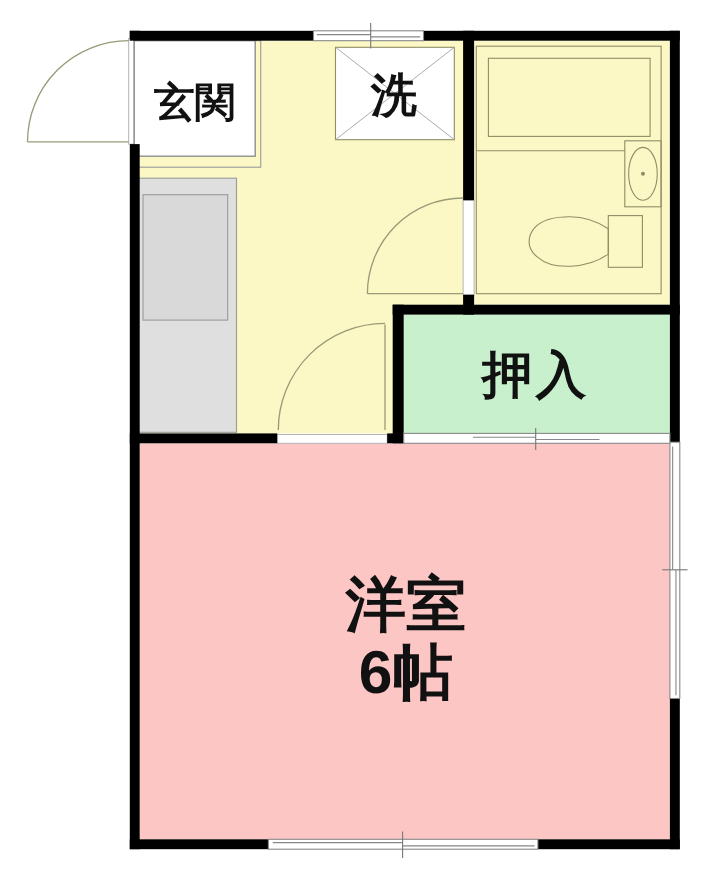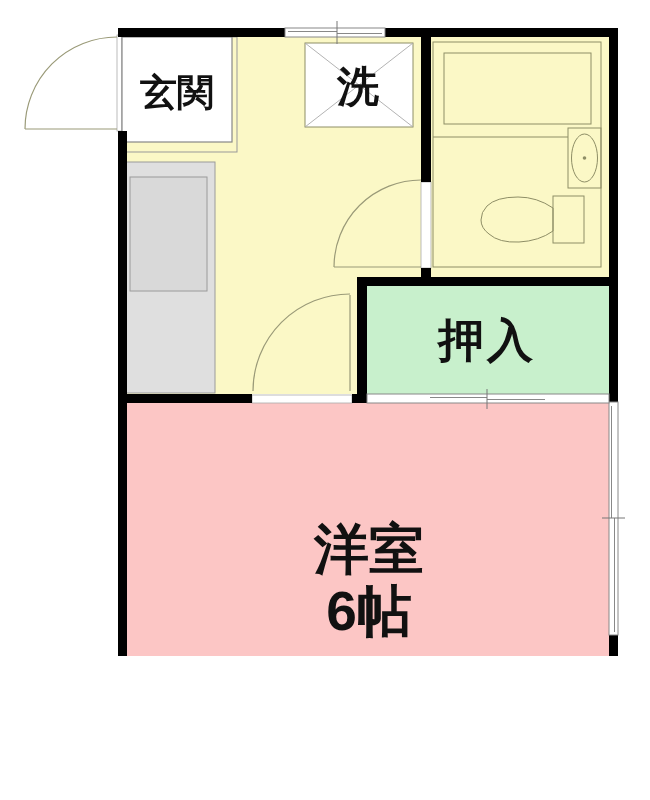--- a/index.html
+++ b/index.html
@@ -1,16 +1,16 @@
 <!DOCTYPE html>
 <html><head>
 <meta charset="utf-8">
 <style>
   html,body{margin:0;padding:0;background:#ffffff;}
-  .canvas{position:relative;width:650px;height:656px;background:#4d7c0f;overflow:hidden;}
+  .canvas{position:relative;width:650px;height:800px;background:#4d7c0f;overflow:hidden;}
   svg{display:block;}
   text{font-family:"Liberation Sans","DejaVu Sans",sans-serif;font-weight:bold;fill:#111111;}
 </style>
 </head>
 <body>
 
 <div class="canvas">
 <svg width="650" height="800" viewBox="0 0 650 800">
 
   <rect x="0" y="0" width="650" height="800" fill="#ffffff"></rect>

